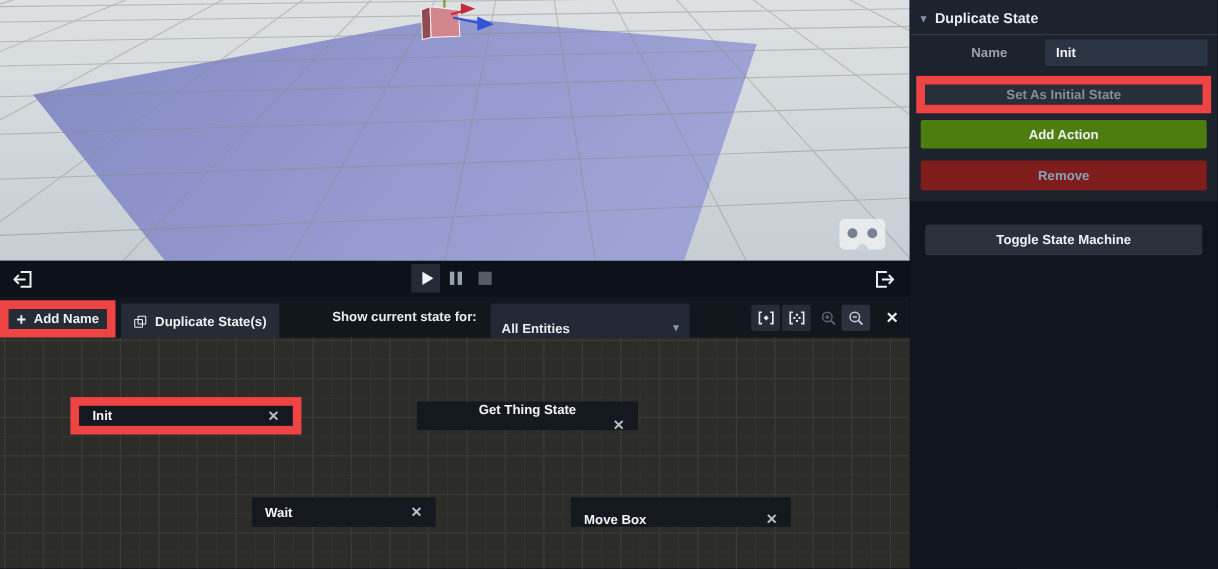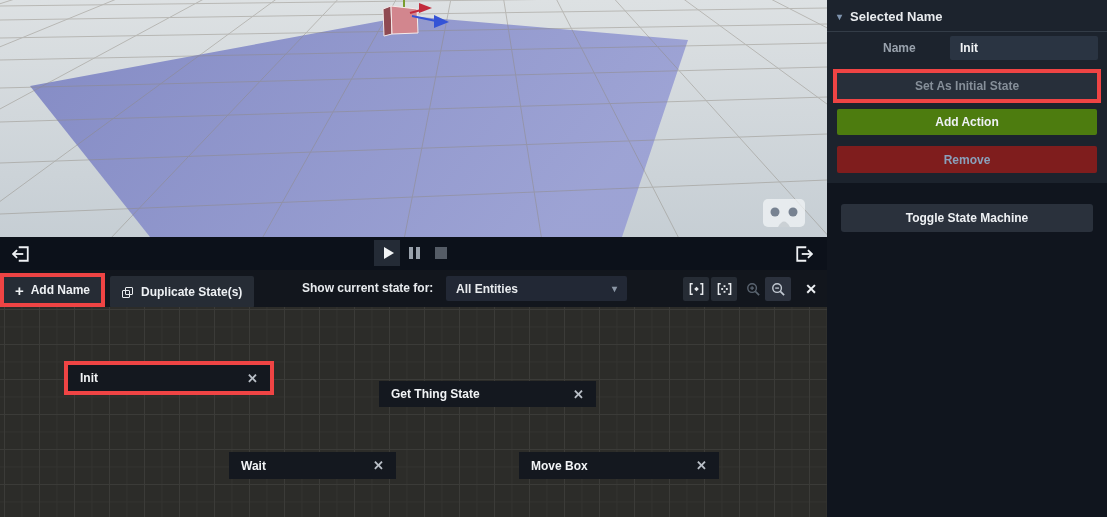--- a/index.html
+++ b/index.html
@@ -18,32 +18,32 @@
   .pb-icon{position:absolute;top:8px;width:18px;height:18px;cursor:pointer;}
   .transport{position:absolute;left:374px;top:3px;height:27px;display:flex;}
   .tbtn{width:26px;height:26px;display:flex;align-items:center;justify-content:center;margin-right:1px;}
   .tbtn.active{background:#242b36;}
   .play-tri{width:0;height:0;border-left:10px solid #f2f4f6;border-top:6px solid transparent;border-bottom:6px solid transparent;margin-left:3px;}
   .pause-bars{display:flex;gap:3px;}
   .pause-bars i{display:block;width:4px;height:12px;background:#99a1ab;}
   .stop-sq{width:12px;height:12px;background:#555c66;}
   
   .gtoolbar{position:absolute;left:0;top:270px;width:827px;height:37px;background:#12161d;}
-  .hl{border:4px solid #ef4444;}
+  .hl{border:8px solid #ef4444;}
   .addstate-wrap{position:absolute;left:0;top:3px;width:105px;height:34px;}
   .btn-dark{background:#262c35;color:#eef1f4;font-size:12px;font-weight:700;display:flex;align-items:center;justify-content:center;cursor:pointer;border-radius:2px;}
   .addstate-btn{width:100%;height:100%;border-radius:0;}
   .addstate-btn .plus{font-size:15px;margin-right:7px;font-weight:700;}
   .dup-btn{position:absolute;left:110px;top:6px;height:25px;padding:16px 12px;}
   .dup-icon{position:relative;width:11px;height:11px;margin-right:8px;}
   .dup-icon i{position:absolute;display:block;width:8px;height:8px;border:1.4px solid #e8ebee;border-radius:1px;}
   .dup-icon i.b{left:0;bottom:0;background:#262c35;}
   .dup-icon i.f{right:0;top:0;}
   .show-label{position:absolute;left:302px;top:11px;font-size:12px;font-weight:700;color:#e8ebee;}
-  .dropdown{position:absolute;left:446px;top:6px;width:181px;height:25px;background:#222835;display:flex;align-items:center;padding:4px 10px;font-size:12px;font-weight:700;cursor:pointer;border-radius:2px;}
+  .dropdown{position:absolute;left:446px;top:6px;width:181px;height:25px;background:#222835;display:flex;align-items:flex-start;padding:16px 10px;font-size:12px;font-weight:700;cursor:pointer;border-radius:2px;}
   .dropdown .caret{margin-left:auto;color:#8b96a5;font-size:10px;}
   .icon-btn{position:absolute;top:7px;width:26px;height:24px;display:flex;align-items:center;justify-content:center;background:#262c35;cursor:pointer;border-radius:2px;}
   .icon-btn.flat{background:transparent;}
   .icon-btn.lit{background:#2b313d;}
   .gt-close{position:absolute;left:799px;top:7px;width:24px;height:24px;display:flex;align-items:center;justify-content:center;font-size:14px;font-weight:700;color:#eef1f4;cursor:pointer;}
   
   .graph{
     position:absolute;left:0;top:307px;width:827px;height:210px;background:#2c2c29;
     background-image:
       linear-gradient(#3b3b38 1px,transparent 1px),
@@ -219,39 +219,39 @@
     </div>
   </div>
 
   <div class="graph">
     <div class="node-wrap hl" style="left:64px;top:54px;width:210px;height:34px;">
       <div class="node">
         <span>Init</span>
         <span class="x">✕</span>
       </div>
     </div>
-    <div class="node" style="left:379px;top:74px;width:217px;height:26px;">
+    <div class="node" style="left:379px;top:58px;width:201px;height:26px;flex-direction:column;">
       <span>Get Thing State</span>
       <span class="x">✕</span>
     </div>
     <div class="node" style="left:229px;top:145px;width:167px;height:27px;">
       <span>Wait</span>
       <span class="x">✕</span>
     </div>
-    <div class="node" style="left:519px;top:145px;width:200px;height:27px;">
+    <div class="node" style="left:519px;top:145px;width:200px;height:27px;align-items:flex-end;">
       <span>Move Box</span>
       <span class="x">✕</span>
     </div>
   </div>
 
   <div class="sidebar">
     <div class="sb-top">
       <div class="sb-header">
         <span class="caret">▾</span>
-        <span>Selected Name</span>
+        <span>Duplicate State</span>
       </div>
       <div class="sb-divider"></div>
       <span class="name-label">Name</span>
       <input class="name-input" value="Init" style="">
       <div class="setinit-wrap hl">
         <div class="sb-btn setinit-btn">
           <span>Set As Initial State</span>
         </div>
       </div>
       <div class="sb-btn addaction-btn">

